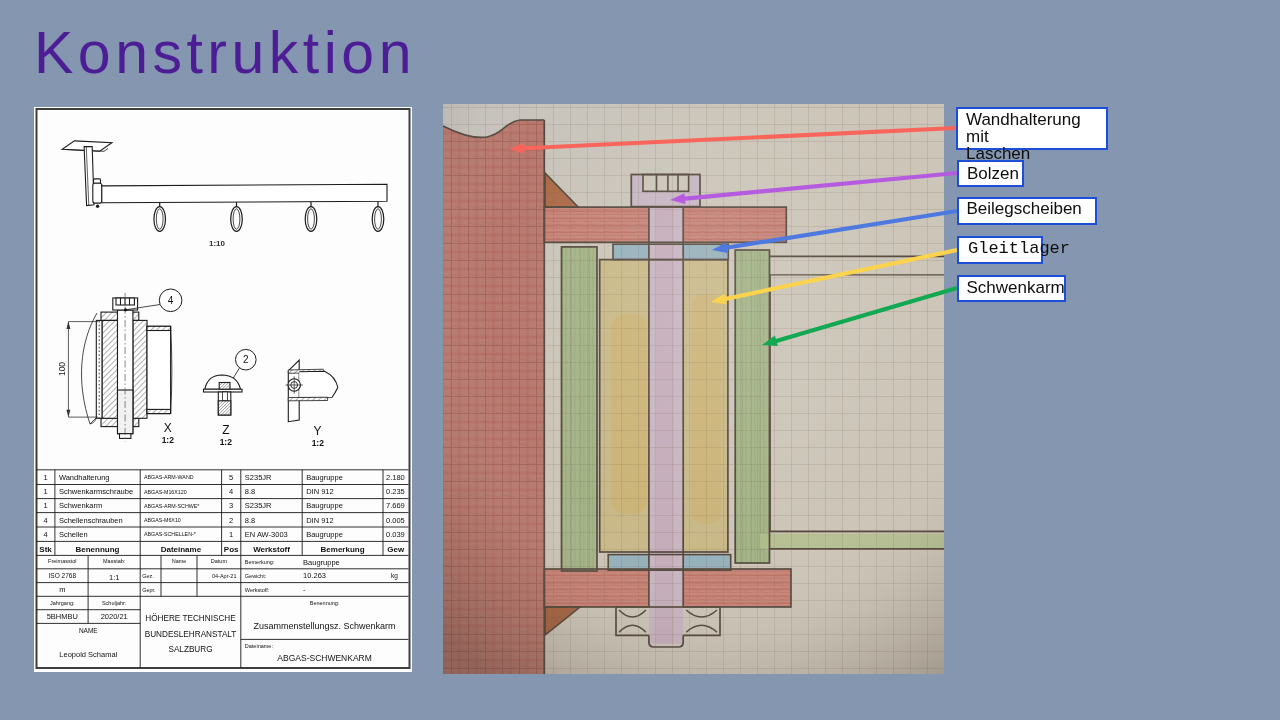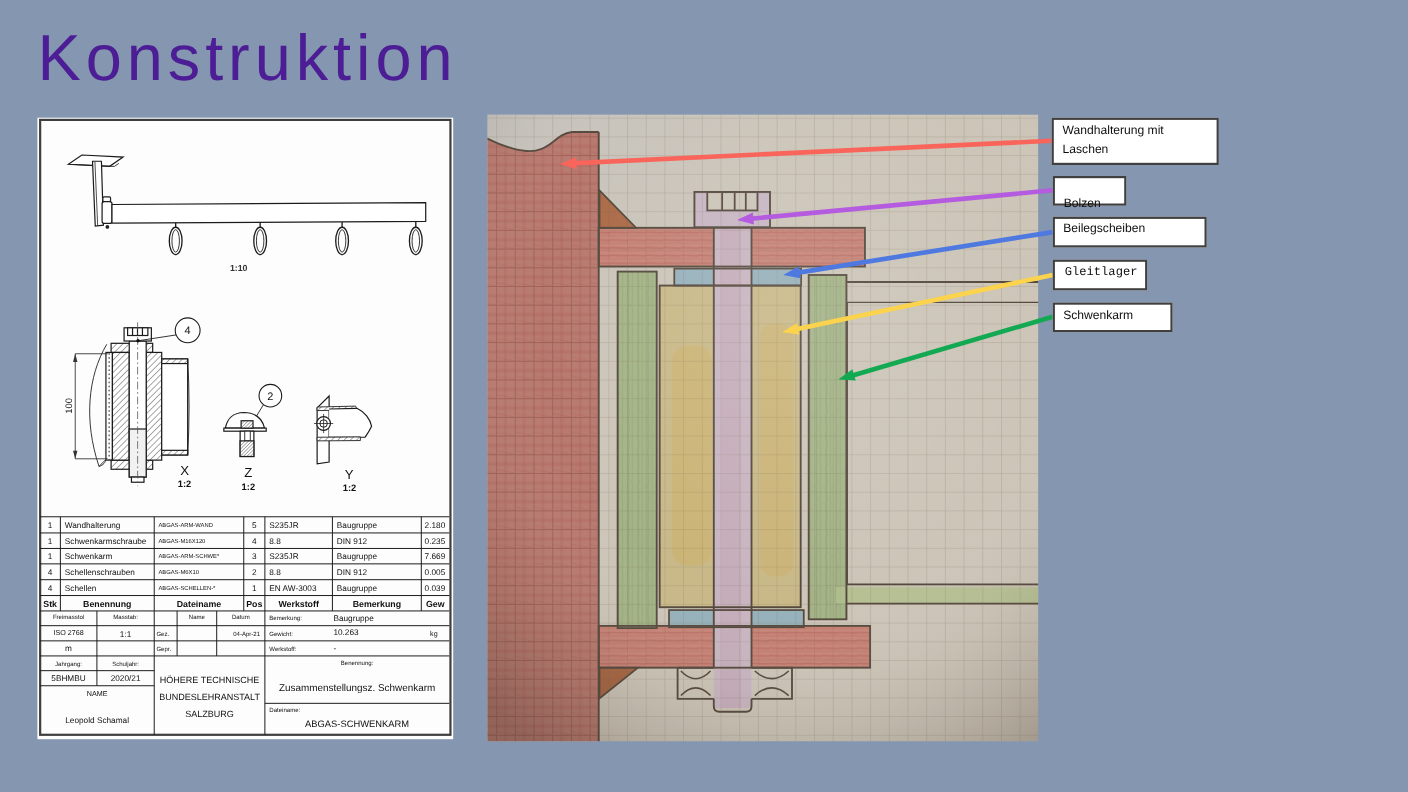--- a/index.html
+++ b/index.html
@@ -1,17 +1,17 @@
 <!DOCTYPE html>
 <html><head>
 <meta charset="utf-8">
 <style>
 html,body{margin:0;padding:0;width:1280px;height:720px;overflow:hidden;background:#8496b0;font-family:"Liberation Sans",sans-serif;}
 .abs{position:absolute;}
-.lbl{position:absolute;background:#fff;border:2px solid #404040;color:#0e0e0e;font-size:11px;box-sizing:border-box;}
+.lbl{position:absolute;background:#fff;border:2px solid #1d4ed8;color:#0e0e0e;font-size:17px;box-sizing:border-box;}
 </style>
 </head>
 <body>
 <div class="abs" style="left:34px;top:19px;font-size:59px;letter-spacing:4.5px;color:#4c1d95;">Konstruktion</div>
 
 <div class="abs" style="left:34px;top:107px;width:378px;height:565px;background:#fdfdfd;"></div>
 <svg class="abs" style="left:34px;top:107px" width="378" height="565" viewBox="0 0 378 565">
 
 <defs>
 <pattern id="hat" width="4" height="4" patternTransform="rotate(45)" patternUnits="userSpaceOnUse">
@@ -361,18 +361,18 @@
 <line x1="957" y1="288" x2="772" y2="342.2" stroke="#13a953"></line>
 </g>
 <polygon points="509,149 524.2,153.7 523.7,142.9" fill="#f9655b"></polygon>
 <polygon points="670,200 685.4,204.0 684.4,193.2" fill="#b45be0"></polygon>
 <polygon points="712,250 727.7,253.0 726.0,242.3" fill="#4e79e0"></polygon>
 <polygon points="711,302 726.8,304.2 724.6,293.6" fill="#fbd34d"></polygon>
 <polygon points="762,345 777.9,346.0 774.9,335.6" fill="#13a953"></polygon>
 </svg>
 
 <div class="lbl" style="left:956px;top:107px;width:152px;height:43px;padding:2px 0 0 8px;line-height:17px;">Wandhalterung mit<br>Laschen</div>
-<div class="lbl" style="left:957px;top:160px;width:67px;height:27px;padding:16px 0 0 8px;line-height:15px;">Bolzen</div>
+<div class="lbl" style="left:957px;top:160px;width:67px;height:27px;padding:4px 0 0 8px;line-height:15px;">Bolzen</div>
 <div class="lbl" style="left:957px;top:197px;width:140px;height:28px;padding:2px 0 0 7.5px;line-height:15px;">Beilegscheiben</div>
 <div class="lbl" style="left:957px;top:236px;width:86px;height:28px;padding:3px 0 0 9px;line-height:15px;font-family:Liberation Mono, monospace;">Gleitlager</div>
 <div class="lbl" style="left:957px;top:275px;width:109px;height:27px;padding:3px 0 0 7.5px;line-height:15px;">Schwenkarm</div>
 
 <div class="abs" style="left:1234px;top:688px;width:38px;text-align:center;font-size:20px;line-height:16px;font-weight:bold;color:#10182a;margin-top:40px;">13</div>
 
 </body></html>

